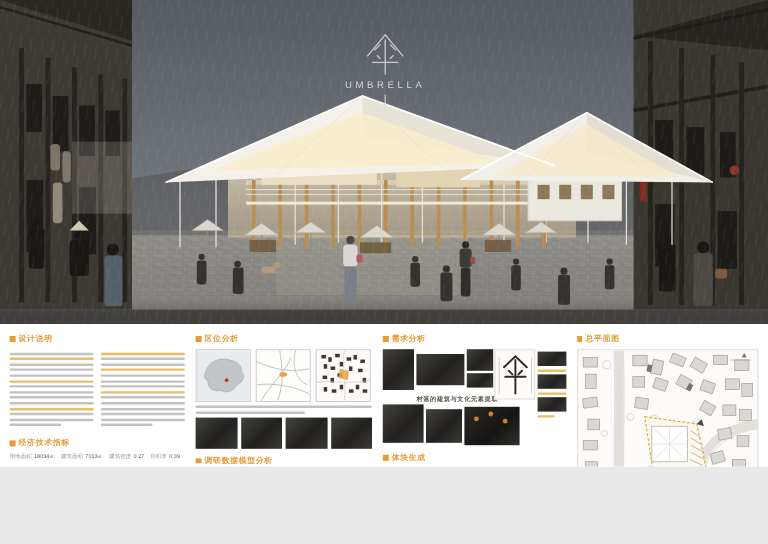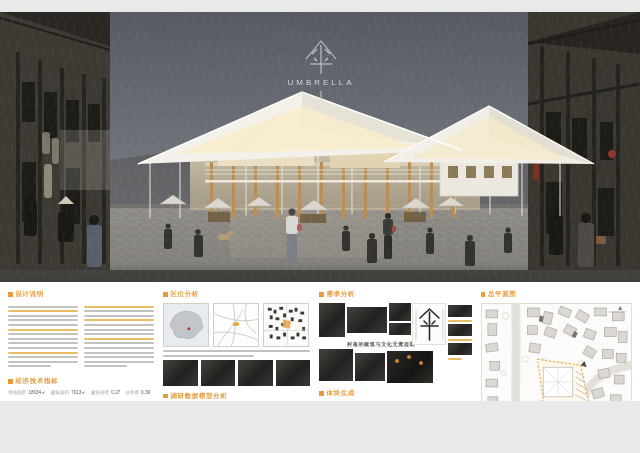--- a/index.html
+++ b/index.html
@@ -1,18 +1,18 @@
 <!DOCTYPE html>
 <html><head>
 <meta charset="utf-8">
 <style>
   :root{--accent:#E49B38;--accent2:#F0C04F;}
   *{margin:0;padding:0;box-sizing:border-box;}
   body{font-family:"Liberation Sans",sans-serif;background:#e9e9e9;}
-  .board{width:640px;height:389px;background:#ffffff;position:relative;overflow:hidden;margin:12px auto;}
+  .board{width:640px;height:389px;background:#ffffff;position:relative;overflow:hidden;margin:0 auto;}
   .hero{width:640px;height:270px;position:relative;}
   .hero svg{display:block;}
   
   .cols{display:flex;gap:9px;padding:6px 7px 0 8px;}
   .col1{width:146px;}.col2{width:147px;}.col3{width:153px;}.col4{width:153px;}
   .hdr{display:flex;align-items:center;gap:3px;margin:2px 0 4px 0;}
   .hdr .sq{width:4.5px;height:4.5px;background:var(--accent);flex:0 0 auto;}
   .hdr .t{font-size:6.5px;font-weight:bold;color:var(--accent);letter-spacing:.6px;white-space:nowrap;}
   .skel{height:2px;background:#c3c2c0;margin:2.6px 0;border-radius:1px;}
   .skel.o{background:#e9bd67;}

